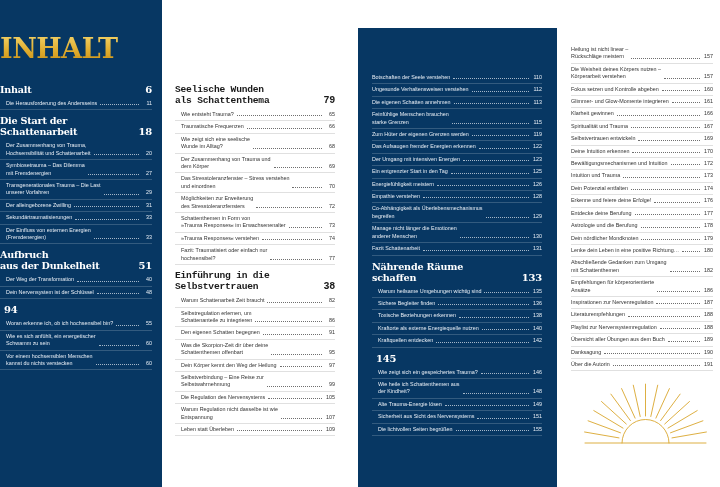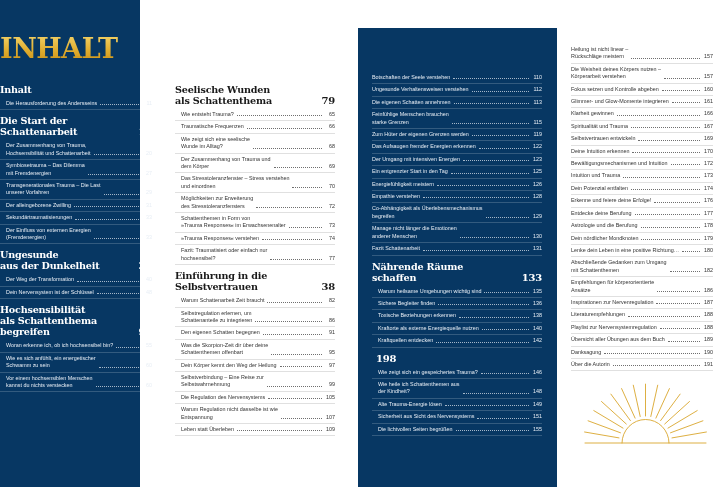--- a/index.html
+++ b/index.html
@@ -2,21 +2,21 @@
 <html><head>
 <meta charset="utf-8">
 <style>
   * { box-sizing: border-box; margin: 0; padding: 0; }
   html, body { width: 720px; height: 487px; overflow: hidden; background: #ffffff; }
   body { position: relative; font-family: "Liberation Sans", sans-serif; }
 
   .panel { position: absolute; top: 0; height: 487px; }
   .panel.dark { background: #073763; color: #ffffff; }
   .panel.light { background: #ffffff; color: #1f1f1f; }
-  #p1 { left: 0; width: 140px; }
+  #p1 { left: 0; width: 162px; }
   #p2 { left: 162px; width: 196px; }
   #p3 { left: 358px; width: 199px; margin-top: 28px; }
   #p4 { left: 557px; width: 163px; }
 
   .title {
     position: absolute; left: 0; top: 34px;
     font-family: "DejaVu Serif", serif; font-weight: bold;
     font-size: 27px; letter-spacing: -0.5px;
     background: linear-gradient(180deg, #f3d36a 0%, #e0ad2e 55%, #c98f17 100%);
     -webkit-background-clip: text; background-clip: text; color: transparent;
@@ -31,21 +31,21 @@
 
   .chapter {
     display: flex; align-items: flex-end; justify-content: space-between;
     font-family: "DejaVu Serif", serif; font-weight: bold;
     font-size: 9.6px; line-height: 11px; letter-spacing: -0.2px;
     margin-top: 5px; margin-bottom: 3px;
   }
   .chapter .ctitle { white-space: pre-line; }
   .chapter .cpage { font-size: 10px; padding-left: 4px; }
   .dark .chapter { color: #ffffff; }
-  .light .chapter { color: #1a1a1a; }
+  .light .chapter { color: #1a1a1a; font-family: Liberation Mono, monospace; }
 
   .entry {
     display: flex; align-items: flex-end;
     font-size: 5.4px; line-height: 7.4px;
     padding: 2px 0 2px 6px;
     border-bottom: 0.6px solid rgba(255,255,255,0.18);
   }
   .light .entry { border-bottom-color: rgba(0,0,0,0.12); color: #333333; }
   .dark .entry { color: #e8eef5; }
   .entry .etitle { white-space: pre-line; }
@@ -69,21 +69,21 @@
         <span class="cpage">6</span>
       </div>
       <div class="entry">
         <span class="etitle">Die Herausforderung des Andersseins</span>
         <span class="dots"></span>
         <span class="epage">11</span>
       </div>
       <div class="chapter">
         <span class="ctitle">Die Start der
 Schattenarbeit</span>
-        <span class="cpage">19</span>
+        <span class="cpage">18</span>
       </div>
       <div class="entry">
         <span class="etitle">Der Zusammenhang von Trauma,
 Hochsensibilität und Schattenarbeit</span>
         <span class="dots"></span>
         <span class="epage">20</span>
       </div>
       <div class="entry">
         <span class="etitle">Symbiosetrauma – Das Dilemma
 mit Fremdenergien</span>
@@ -106,37 +106,35 @@
         <span class="dots"></span>
         <span class="epage">33</span>
       </div>
       <div class="entry">
         <span class="etitle">Der Einfluss von externen Energien
 (Fremdenergien)</span>
         <span class="dots"></span>
         <span class="epage">33</span>
       </div>
       <div class="chapter">
-        <span class="ctitle">Ungesunde
+        <span class="ctitle">Aufbruch
 aus der Dunkelheit</span>
-        <span class="cpage">39</span>
+        <span class="cpage">51</span>
       </div>
       <div class="entry">
         <span class="etitle">Der Weg der Transformation</span>
         <span class="dots"></span>
         <span class="epage">40</span>
       </div>
       <div class="entry">
         <span class="etitle">Dein Nervensystem ist der Schlüssel</span>
         <span class="dots"></span>
         <span class="epage">48</span>
       </div>
       <div class="chapter">
-        <span class="ctitle">Hochsensibilität
-als Schattenthema begreifen</span>
         <span class="cpage">94</span>
       </div>
       <div class="entry">
         <span class="etitle">Woran erkenne ich, ob ich hochsensibel bin?</span>
         <span class="dots"></span>
         <span class="epage">55</span>
       </div>
       <div class="entry">
         <span class="etitle">Wie es sich anfühlt, ein energetischer
 Schwamm zu sein</span>
@@ -361,21 +359,21 @@
         <span class="etitle">Kraftorte als externe Energiequelle nutzen</span>
         <span class="dots"></span>
         <span class="epage">140</span>
       </div>
       <div class="entry sub">
         <span class="etitle">Kraftquellen entdecken</span>
         <span class="dots"></span>
         <span class="epage">142</span>
       </div>
       <div class="chapter">
-        <span class="cpage">198</span>
+        <span class="cpage">145</span>
       </div>
       <div class="entry sub">
         <span class="etitle">Wie zeigt sich ein gespeichertes Trauma?</span>
         <span class="dots"></span>
         <span class="epage">146</span>
       </div>
       <div class="entry sub">
         <span class="etitle">Wie heile ich Schattenthemen aus
 der Kindheit?</span>
         <span class="dots"></span>

